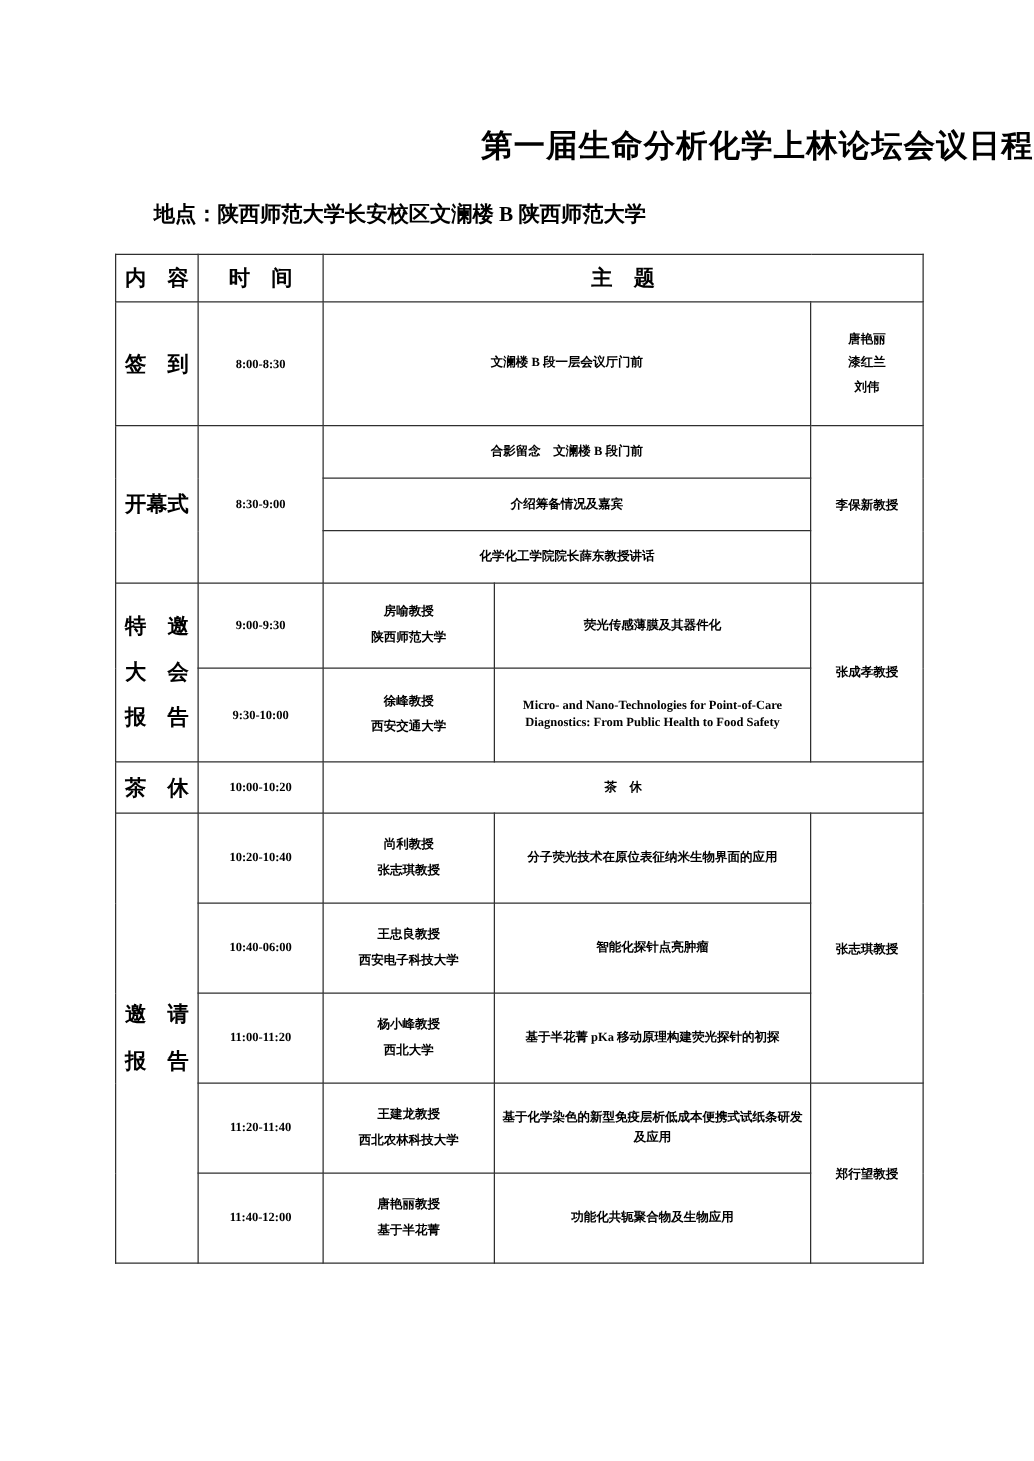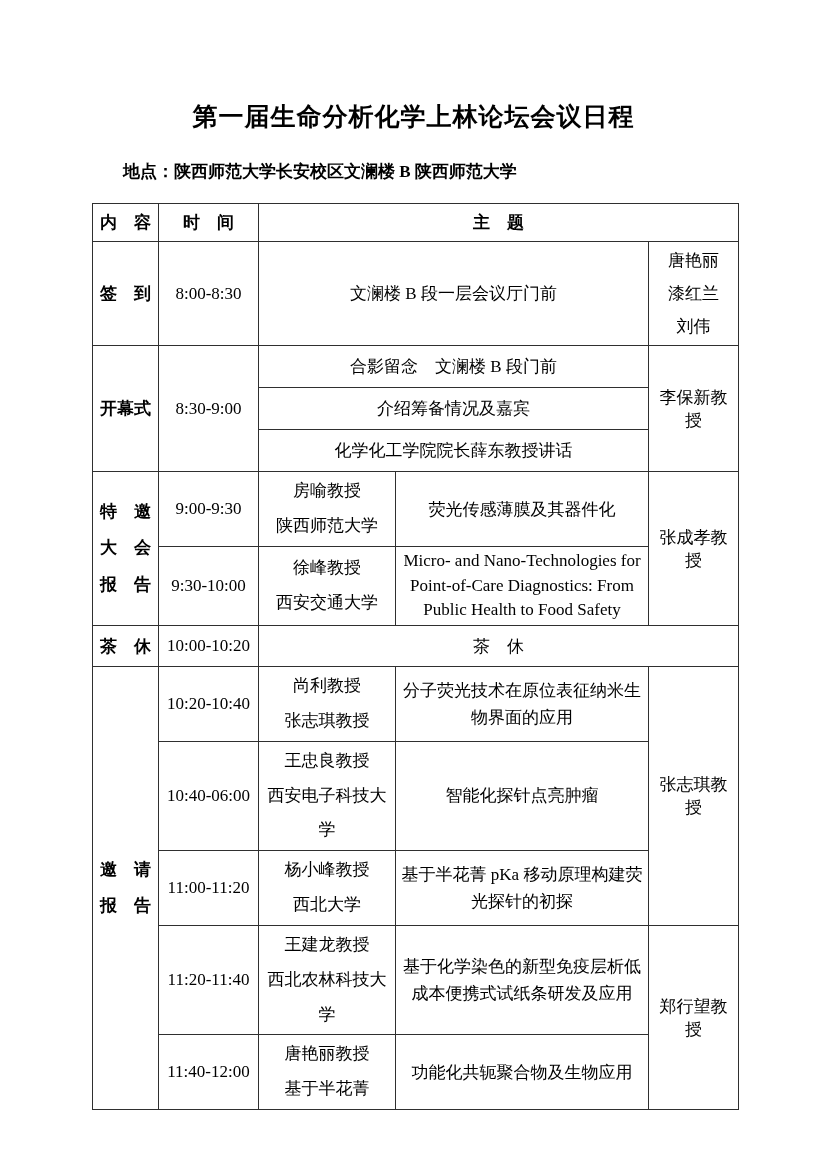--- a/index.html
+++ b/index.html
@@ -9,42 +9,42 @@
     width: 827px;
     height: 1169px;
     background: #ffffff;
     color: #000;
     font-family: "Liberation Serif", "DejaVu Serif", serif;
     overflow: hidden;
   }
   .title {
     margin: 0;
     padding-top: 100px;
-    text-align: center;
+    text-align: right;
     font-size: 25px;
     font-weight: bold;
     letter-spacing: 1px;
   }
   .meta { font-size: 17px; font-weight: bold; margin: 0 0 0 123px; }
   .meta-time { margin-top: 31px; }
   .meta-loc  { margin-top: 27px; }
 
   table.schedule {
     border-collapse: collapse;
     table-layout: fixed;
     width: 646px;
     margin: 20px 0 0 92px;
   }
   .schedule td, .schedule th {
     border: 1px solid #2f2f2f;
     padding: 2px 5px;
     text-align: center;
     vertical-align: middle;
-    font-size: 17px;
-    font-weight: normal;
+    font-size: 10px;
+    font-weight: bold;
     overflow: hidden;
   }
   .schedule th.hd  { font-weight: bold; font-size: 17px; }
   .schedule th.sec { font-weight: bold; font-size: 17px; }
 
   .multi    { white-space: pre-line; }
   .seclabel { line-height: 2.15; }
   .speaker  { line-height: 2.05; }
   .chairs3  { line-height: 1.95; }
   .topic    { line-height: 1.6; }

